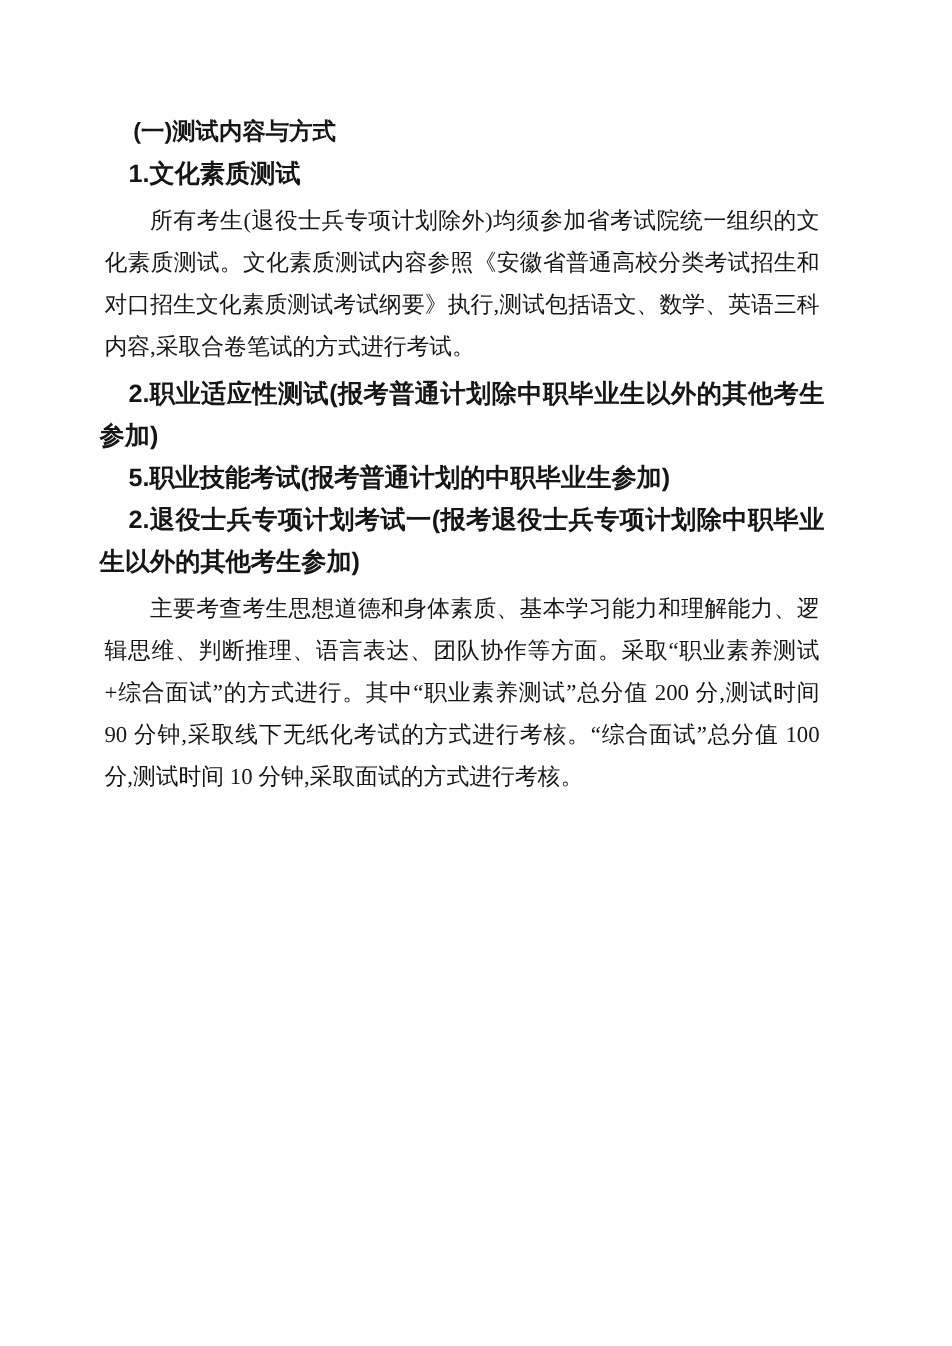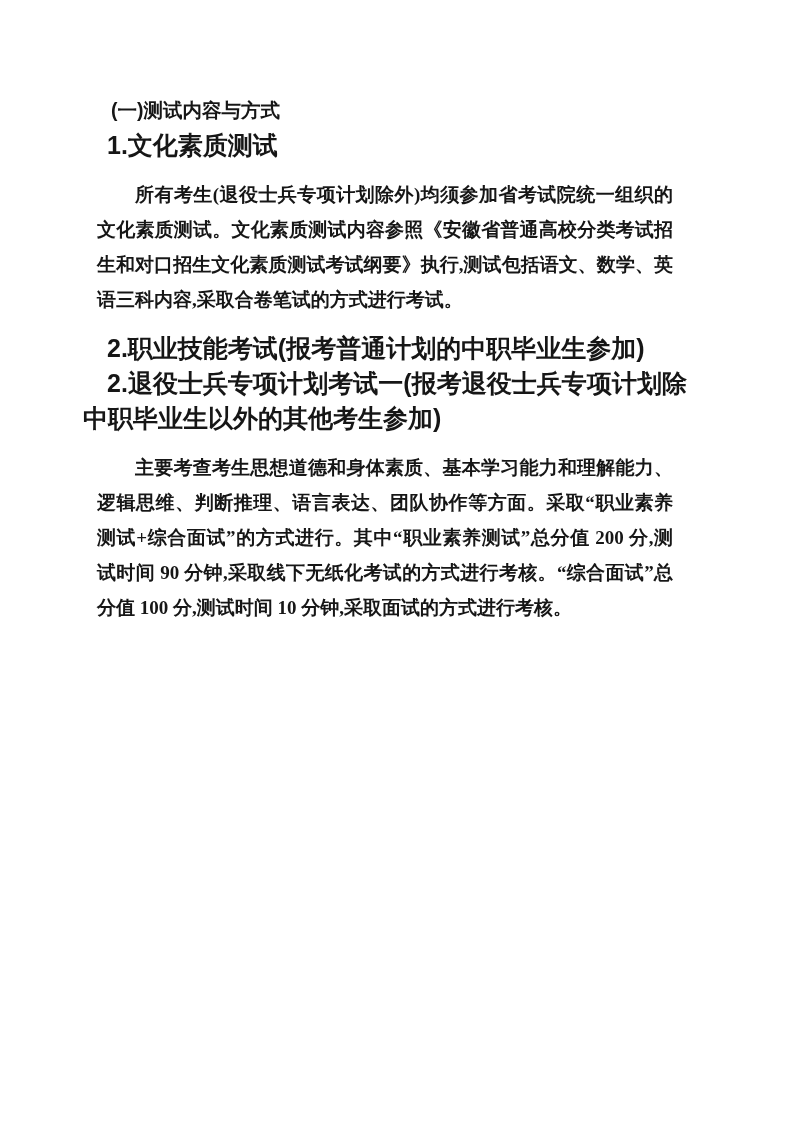--- a/index.html
+++ b/index.html
@@ -24,44 +24,44 @@
   .heading-1 {
     margin: 0;
     font-size: 19.5px;
     font-weight: bold;
     font-family: "Liberation Sans", "DejaVu Sans", sans-serif;
     text-indent: 28px;
     text-align: justify;
   }
   .heading-2 {
     margin: 0;
-    font-size: 25px;
+    font-size: 21px;
     font-weight: bold;
     font-family: "Liberation Sans", "DejaVu Sans", sans-serif;
     text-indent: 24px;
     text-align: justify;
   }
   .body-para {
-    margin: 14px;
+    margin: 4px;
     text-indent: 38px;
     text-align: justify;
     text-justify: inter-character;
-    font-weight: bold;
   }
 </style>
 </head>
 <body>
 
 <div class="page">
 
   <h2 class="heading-1">(一)测试内容与方式</h2>
 
   <h3 class="heading-2">1.文化素质测试</h3>
   <p class="body-para">所有考生(退役士兵专项计划除外)均须参加省考试院统一组织的文化素质测试。文化素质测试内容参照《安徽省普通高校分类考试招生和对口招生文化素质测试考试纲要》执行,测试包括语文、数学、英语三科内容,采取合卷笔试的方式进行考试。</p>
 
+  <h3 class="heading-2">2.职业适应性测试(报考普通计划除中职毕业生以外的其他考生参加)</h3>
 
-  <h3 class="heading-2">2.职业技能考试(报考普通计划的中职毕业生参加)</h3>
+  <h3 class="heading-2">5.职业技能考试(报考普通计划的中职毕业生参加)</h3>
 
   <h3 class="heading-2">2.退役士兵专项计划考试一(报考退役士兵专项计划除中职毕业生以外的其他考生参加)</h3>
   <p class="body-para">主要考查考生思想道德和身体素质、基本学习能力和理解能力、逻辑思维、判断推理、语言表达、团队协作等方面。采取“职业素养测试+综合面试”的方式进行。其中“职业素养测试”总分值 200 分,测试时间 90 分钟,采取线下无纸化考试的方式进行考核。“综合面试”总分值 100 分,测试时间 10 分钟,采取面试的方式进行考核。</p>
 
 
 </div>
 
 </body></html>

